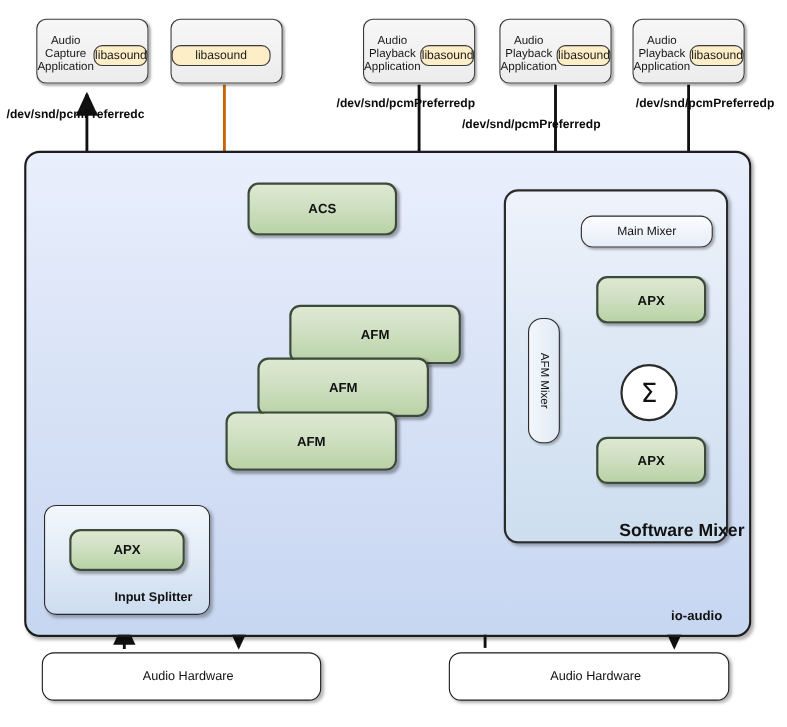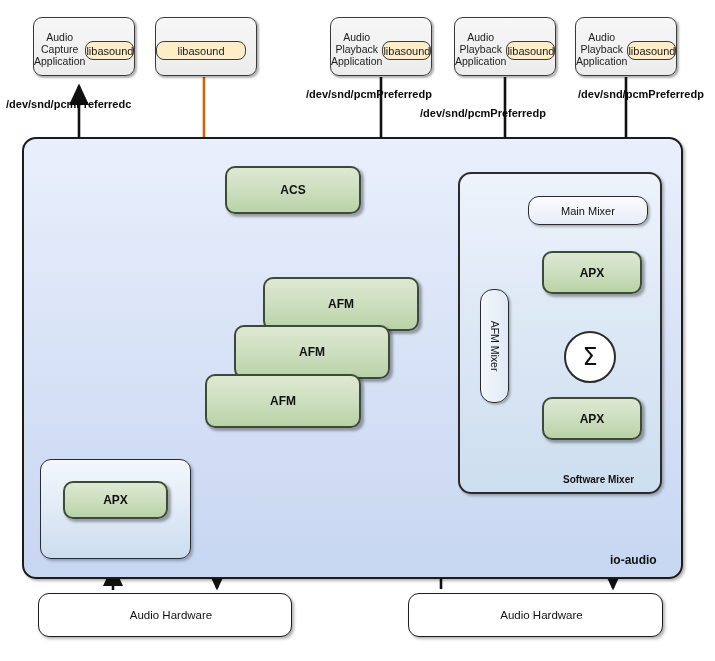--- a/index.html
+++ b/index.html
@@ -23,21 +23,21 @@
   
   #ioaudio{left:22px;top:137px;width:661px;height:442px;border:2px solid #1c1c1c;border-radius:14px;
            background:linear-gradient(#e9effc 0%,#dde6f8 35%,#c7d6f1 100%);
            box-shadow:2px 2px 3px rgba(0,0,0,.30);}
   #ioaudio-label{right:14px;bottom:8px;font-size:12px;font-weight:bold;color:#111;}
 
   
   #swmixer{left:458px;top:172px;width:204px;height:322px;border:2px solid #2b2b2b;border-radius:13px;
            background:linear-gradient(#eef3fb 0%,#dfe9f6 40%,#cddeef 100%);
            box-shadow:2px 2px 3px rgba(0,0,0,.28);}
-  #swmixer-label{right:10px;bottom:6px;font-size:10px;font-weight:bold;color:#111;}
+  #swmixer-label{right:10px;bottom:6px;font-size:16px;font-weight:bold;color:#111;}
 
   
   #splitter{left:40px;top:459px;width:151px;height:100px;border:1.8px solid #2b2b2b;border-radius:11px;
             background:linear-gradient(#f2f7fc 0%,#e3ecf7 45%,#ccdcef 100%);
             box-shadow:2px 2px 3px rgba(0,0,0,.28);}
   #splitter-label{right:9px;bottom:5px;font-size:11.5px;font-weight:bold;color:#111;}
 
   
   .green{border:2px solid #3c4a39;border-radius:10px;
          background:linear-gradient(#dde8d1 0%,#cfe0c2 45%,#b9d2a6 100%);
@@ -183,20 +183,21 @@
   <div class="abs plabel" style="left:420px;top:107px;">/dev/snd/pcmPreferredp</div>
   <div class="abs plabel" style="left:578px;top:88px;">/dev/snd/pcmPreferredp</div>
 
   <div class="abs" id="ioaudio"></div>
   <div class="abs" id="ioaudio-label" style="position:absolute;left:610px;top:553px;">io-audio</div>
 
   <div class="abs" id="swmixer"></div>
   <div class="abs" id="swmixer-label" style="position:absolute;left:563px;top:474px;">Software Mixer</div>
 
   <div class="abs" id="splitter"></div>
+  <div class="abs" id="splitter-label" style="position:absolute;left:104px;top:537px;">Input  Splitter</div>
   <div class="abs green" style="left:63px;top:481px;width:105px;height:38px;">APX</div>
 
   <div class="abs green" style="left:225px;top:166px;width:136px;height:48px;">ACS</div>
 
   <div class="abs green" style="left:263px;top:277px;width:156px;height:54px;">AFM</div>
   <div class="abs green" style="left:234px;top:325px;width:156px;height:54px;">AFM</div>
   <div class="abs green" style="left:205px;top:374px;width:156px;height:54px;">AFM</div>
 
   <div class="abs plain" style="left:528px;top:196px;width:120px;height:29px;text-align:right;">Main Mixer</div>
   <div class="abs green" style="left:542px;top:251px;width:100px;height:43px;">APX</div>

